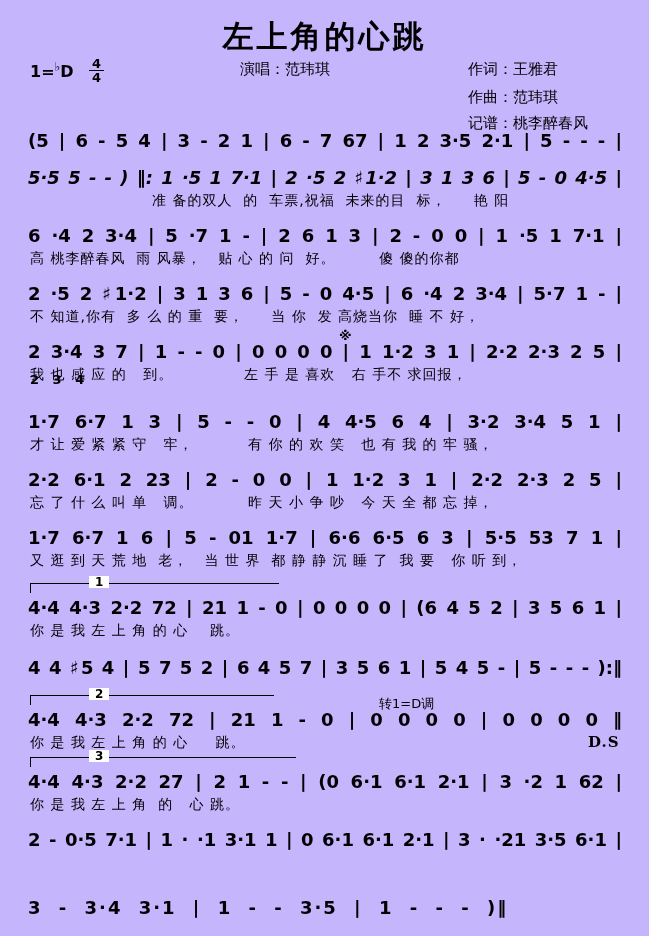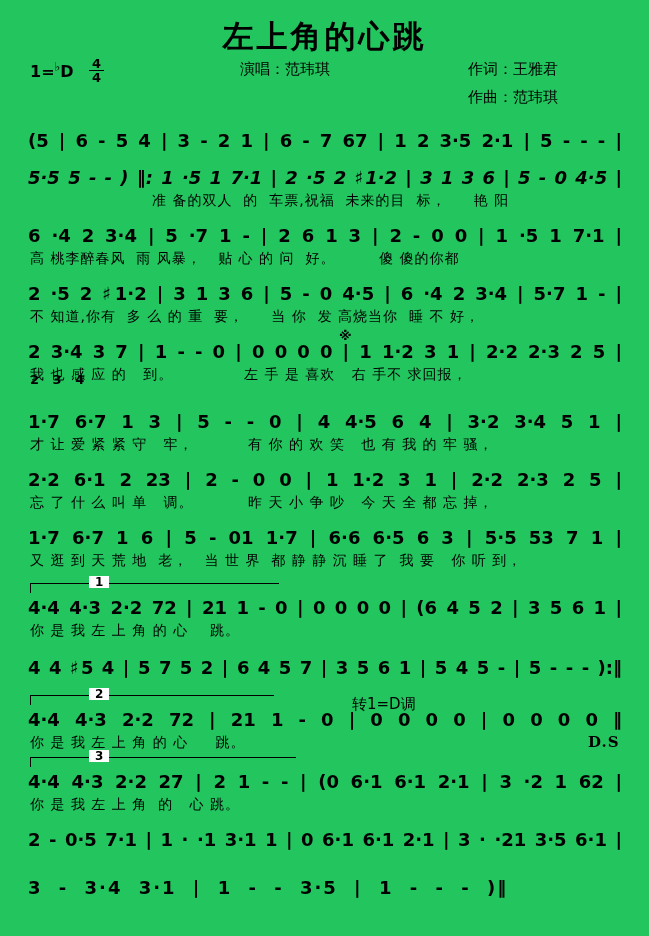--- a/index.html
+++ b/index.html
@@ -1,49 +1,49 @@
 <!DOCTYPE html>
 <html><head>
 <meta charset="utf-8">
 <style>
   html,body{margin:0;padding:0;}
   body{width:649px;height:936px;background:#ffffff;color:#000000;
        font-family:"DejaVu Sans",sans-serif;position:relative;overflow:hidden;}
-  .page{position:absolute;inset:0;background:#22c55e;}
+  .page{position:absolute;inset:0;background:#c4b5fd;}
 
   .title{position:absolute;top:16px;left:0;width:100%;text-align:center;
          font-size:31px;font-weight:bold;letter-spacing:3px;}
 
   .keysig{position:absolute;left:30px;top:60px;font-size:16px;font-weight:bold;white-space:nowrap;}
   .keysig .flat{font-size:12px;vertical-align:super;}
   .frac{display:inline-block;vertical-align:middle;text-align:center;
         font-size:13px;font-weight:bold;line-height:1.05;margin-left:10px;margin-top:-4px;}
   .frac .top{border-bottom:1.5px solid #000;padding:0 3px;display:block;}
   .frac .bot{display:block;}
 
   .credit{position:absolute;font-size:15px;white-space:nowrap;}
   .singer{left:240px;top:60px;}
   .lyricist{left:468px;top:60px;}
   .composer{left:468px;top:88px;}
   .transcriber{left:468px;top:114px;}
 
   .notes{position:absolute;left:28px;width:594px;font-size:18px;font-weight:bold;
          text-align:justify;text-align-last:justify;line-height:1.1;}
   .notes.short{width:auto;text-align:left;text-align-last:auto;white-space:pre;
-               letter-spacing:2px;word-spacing:8px;}
+               letter-spacing:2px;word-spacing:8px;margin-top:20px;}
   .subnotes{position:absolute;left:30px;font-size:13px;font-weight:bold;
             white-space:pre;word-spacing:9px;}
   .lyrics{position:absolute;font-size:14px;white-space:pre;letter-spacing:1px;line-height:1;}
 
   .volta{position:absolute;left:30px;height:9px;border-top:1.5px solid #000;
          border-left:1.5px solid #000;}
   .volta span{position:absolute;top:-8px;left:58px;background:#ffffff;
               padding:0 6px;font-size:12px;font-weight:bold;line-height:1;}
   .segno{position:absolute;font-size:13px;font-weight:bold;}
-  .modulation{position:absolute;font-size:15px;white-space:nowrap;}
+  .modulation{position:absolute;font-size:13px;white-space:nowrap;margin-left:27px;}
   .ds{position:absolute;font-size:15px;font-weight:bold;
       font-family:"DejaVu Serif",serif;letter-spacing:1px;}
 
   .footer{position:absolute;left:28px;top:902px;font-size:14px;white-space:nowrap;}
 </style>
 </head>
 <body>
 
 <div class="page">
 
@@ -58,20 +58,23 @@
   </div>
 
   <div class="credit singer">
     <span>演唱：</span><span>范玮琪</span>
   </div>
   <div class="credit lyricist">
     <span>作词：</span><span>王雅君</span>
   </div>
   <div class="credit composer">
     <span>作曲：</span><span>范玮琪</span>
+  </div>
+  <div class="credit transcriber">
+    <span>记谱：</span><span>桃李醉春风</span>
   </div>
 
   <div id="score">
       <div class="notes" style="top: 131px;">(5 | 6 - 5 4 | 3 - 2 1 | 6 - 7 67 | 1 2 3·5 2·1 | 5 - - - |</div>
       <div class="notes" style="top: 168px; font-style: italic;">5·5 5 - - ) ‖: 1 ·5 1 7·1 | 2 ·5 2 ♯1·2 | 3 1 3 6 | 5 - 0 4·5 |</div>
       <div class="lyrics" style="left: 152px; top: 193px;">准 备的双人  的  车票,祝福  未来的目  标，     艳 阳</div>
       <div class="notes" style="top: 226px;">6 ·4 2 3·4 | 5 ·7 1 - | 2 6 1 3 | 2 - 0 0 | 1 ·5 1 7·1 |</div>
       <div class="lyrics" style="left: 30px; top: 251px;">高 桃李醉春风  雨 风暴，   贴 心 的 问  好。        傻 傻的你都</div>
       <div class="notes" style="top: 284px;">2 ·5 2 ♯1·2 | 3 1 3 6 | 5 - 0 4·5 | 6 ·4 2 3·4 | 5·7 1 - |</div>
       <div class="lyrics" style="left: 30px; top: 309px; text-align: center;">不 知道,你有  多 么 的 重  要，     当 你  发 高烧当你  睡 不 好，</div>

